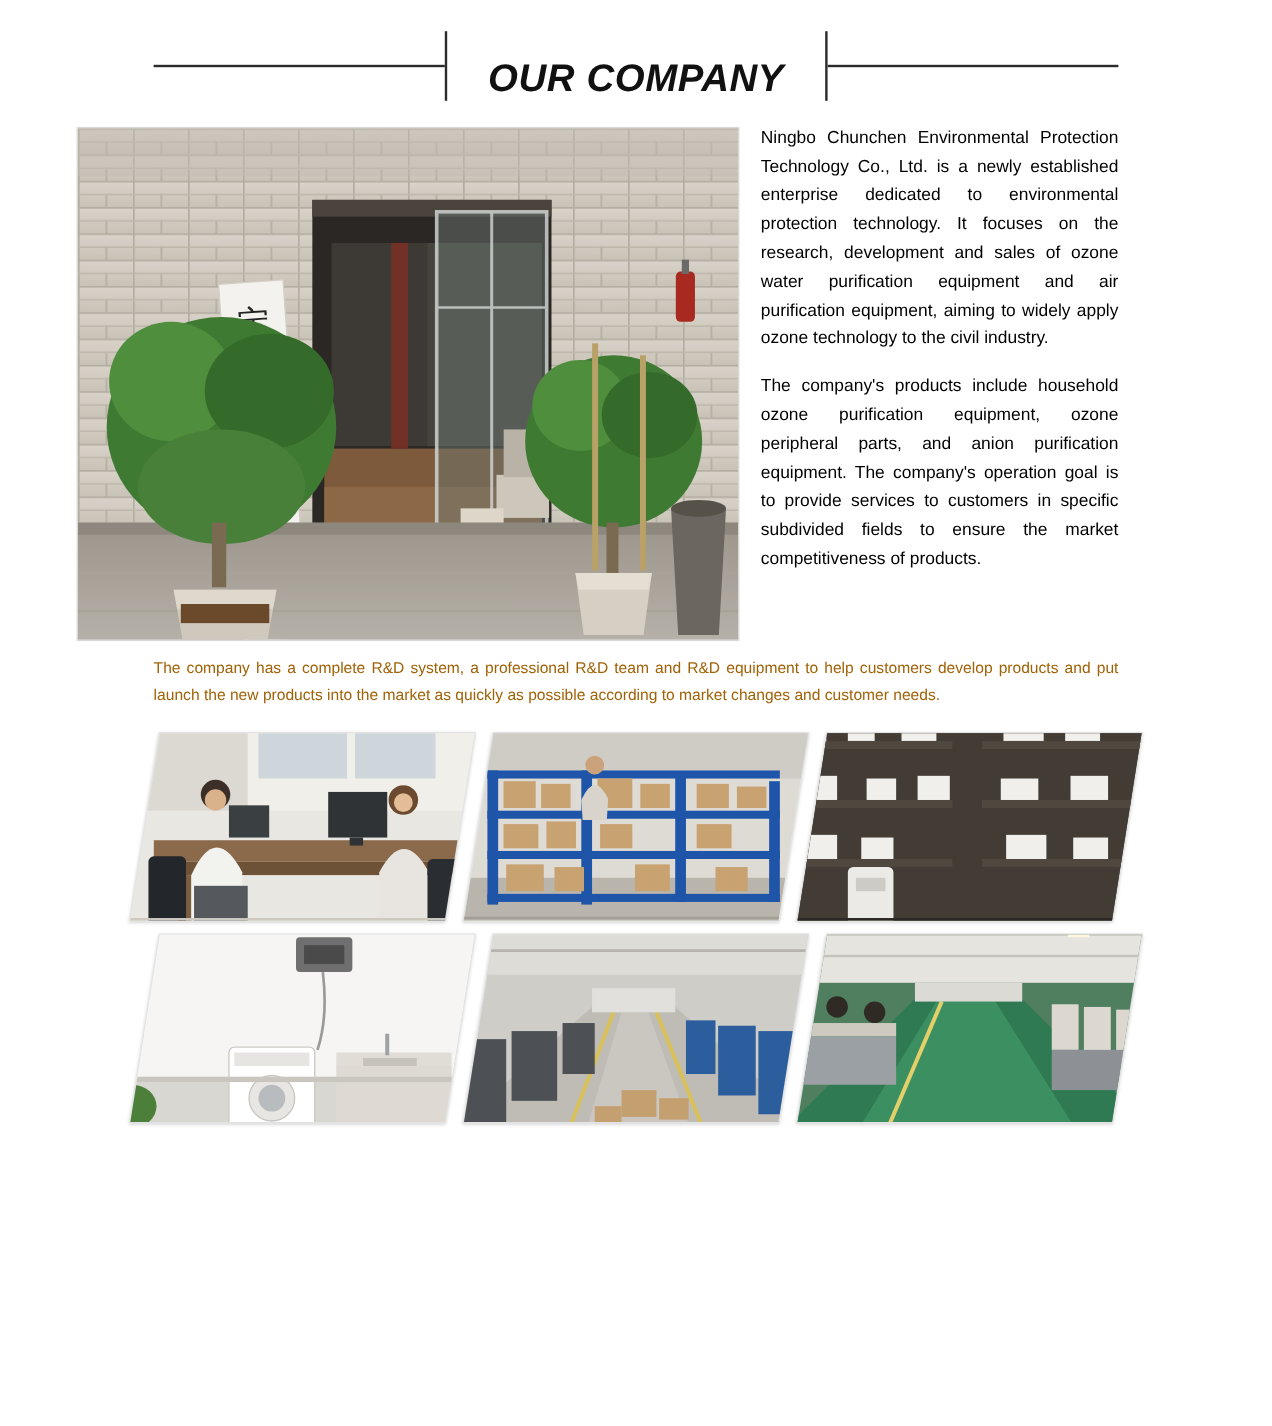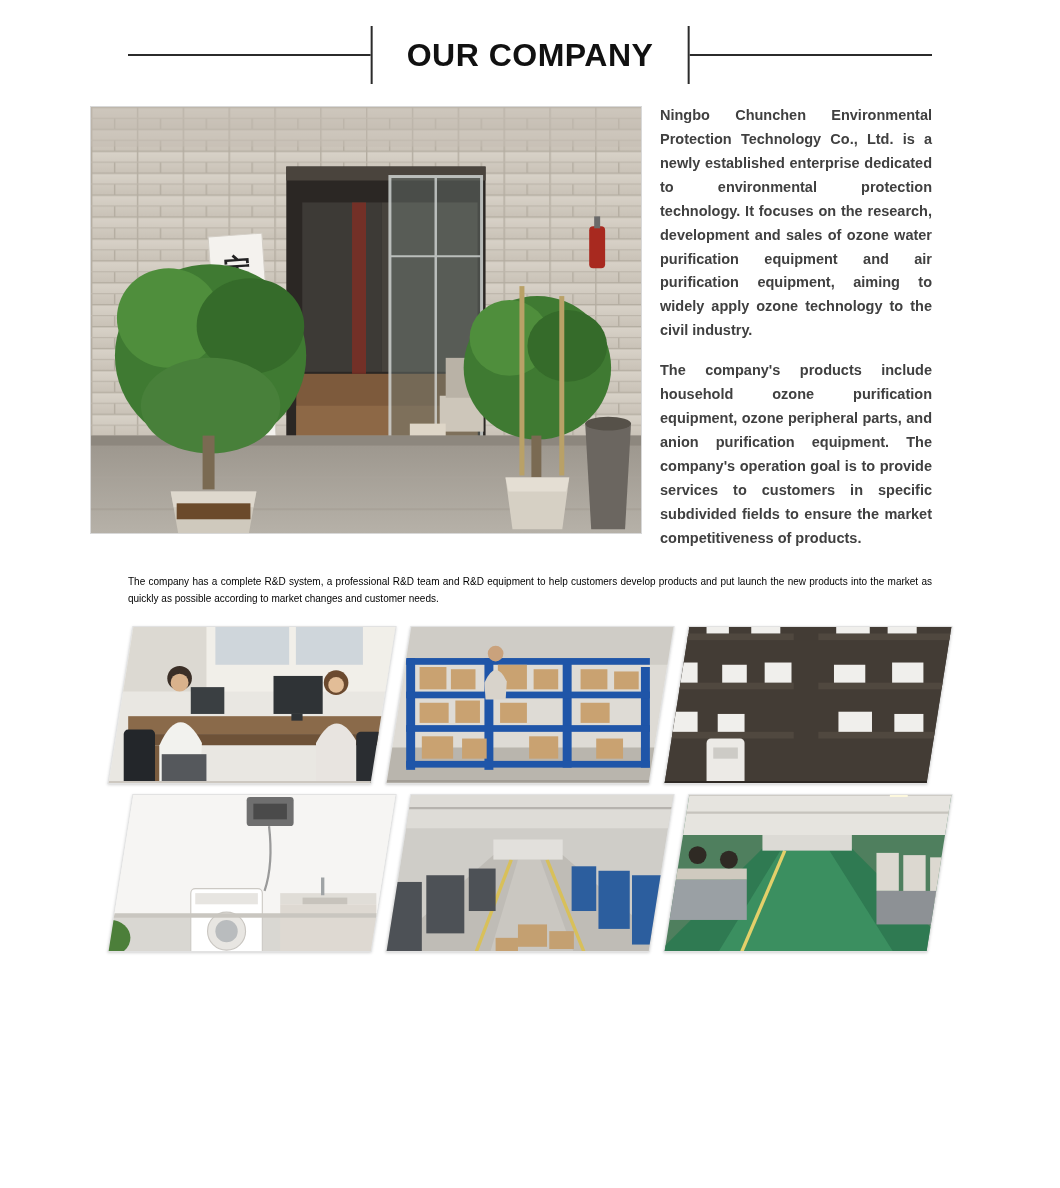--- a/index.html
+++ b/index.html
@@ -35,59 +35,59 @@
     position: absolute;
     left: 50%;
     top: 0;
     transform: translateX(-50%);
     background: #ffffff;
     border-left: 2px solid #2b2b2b;
     border-right: 2px solid #2b2b2b;
     padding: 0 34px;
     height: 58px;
     display: flex;
-    align-items: center;
+    align-items: flex-end;
+    font-style: italic;
   }
   .header h1 {
     margin: 0;
     font-size: 32px;
     font-weight: bold;
     letter-spacing: 0.5px;
     color: #111111;
     white-space: nowrap;
   }
 
   
   .intro {
-    margin: 20px 128px 0 90px;
+    margin: 20px 128px 0 64px;
     font-size: 14.5px;
     line-height: 1.65;
-    color: #404040;
+    color: #000000;
     text-align: justify;
-    font-weight: bold;
   }
   .hero-figure {
     float: left;
     width: 552px;
     height: 428px;
     margin: 2px 18px 6px 0;
     border: 1px solid #d8d8d8;
     overflow: hidden;
     position: relative;
     background: #cfcac3;
   }
   .intro p { margin: 0 0 16px 0; }
   .intro p.first { margin-top: 0; }
   .clearfix::after { content: ""; display: block; clear: both; }
 
   .body-copy {
     margin: 6px 128px 0 128px;
-    font-size: 10px;
+    font-size: 13px;
     line-height: 1.72;
-    color: #000000;
+    color: #a16207;
     text-align: justify;
   }
   .body-copy p { margin: 0 0 19px 0; }
 
   
   .gallery {
     margin: 16px 120px 20px 120px;
   }
   .gallery-row {
     display: flex;

